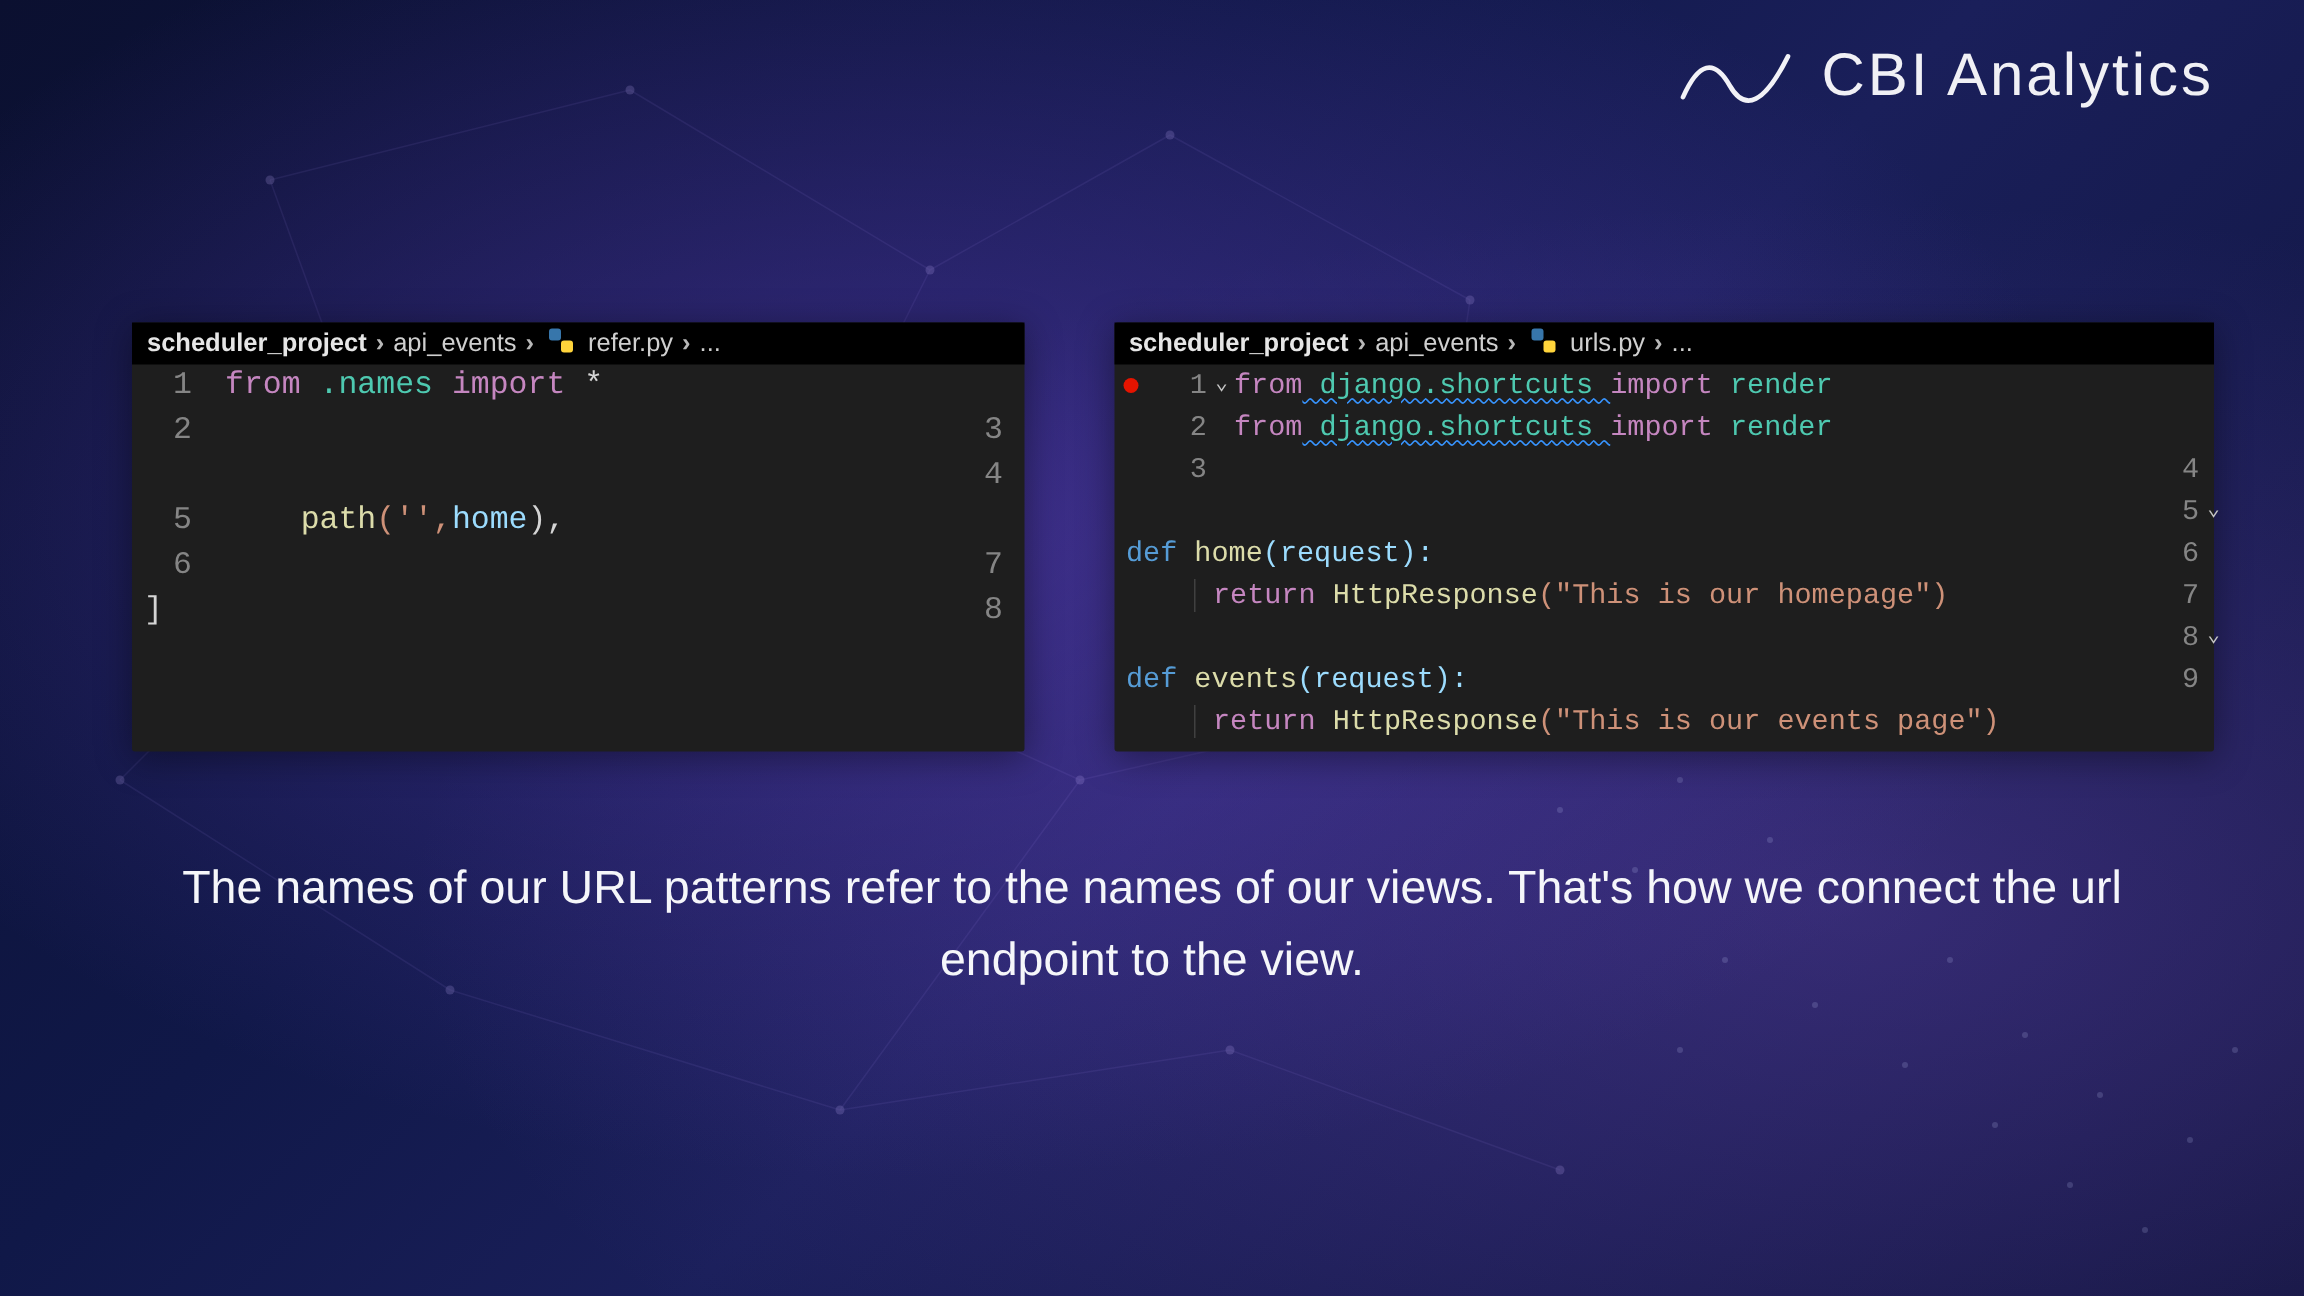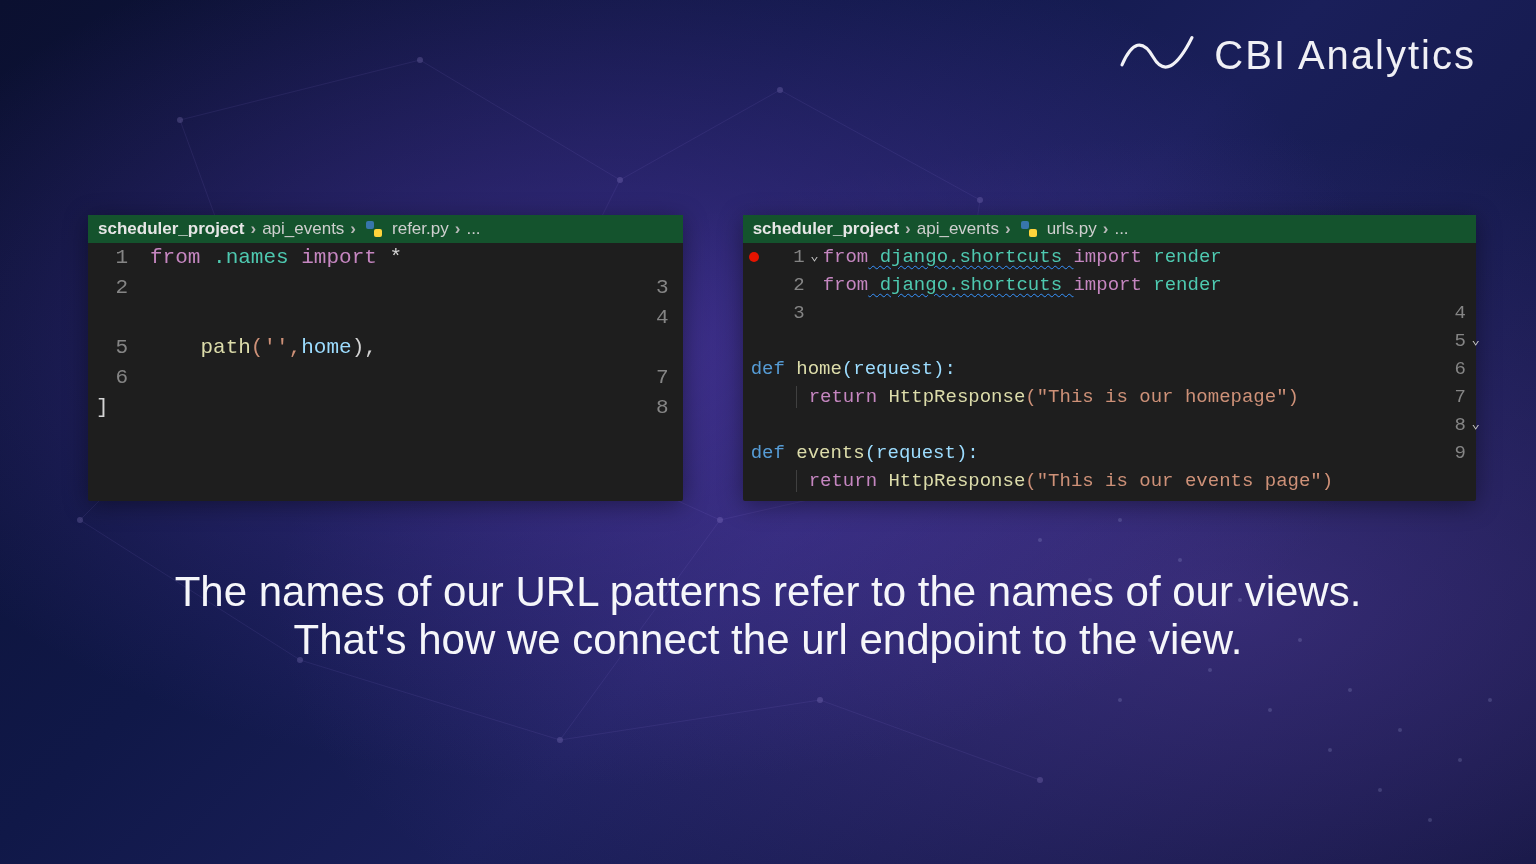--- a/index.html
+++ b/index.html
@@ -18,21 +18,21 @@
     position: absolute; inset: 0; z-index: 0; opacity: 0.35;
   }
   .mesh line { stroke: rgba(180,150,255,0.25); stroke-width: 1; }
   .mesh circle { fill: rgba(200,180,255,0.55); }
   .dots {
     position: absolute; inset: 0; z-index: 0; opacity: 0.5;
   }
   .dots circle { fill: rgba(200,210,255,0.35); }
 
   .logo {
-    position: absolute; top: 22px; right: 60px; display: flex; align-items: flex-end;
+    position: absolute; top: 22px; right: 60px; display: flex; align-items: center;
     gap: 18px; z-index: 5; color: #f0f0f5;
   }
   .logo svg { width: 78px; height: 56px; }
   .logo-text {
     font-size: 40px; letter-spacing: 2px; font-weight: 300;
     font-family: "Segoe UI Light", "Segoe UI", Arial, sans-serif;
   }
 
   .panels {
     position: absolute; top: 215px; left: 88px; right: 60px; display: flex; gap: 60px;
@@ -41,24 +41,24 @@
   .editor {
     background: #1e1e1e;
     border-radius: 2px;
     box-shadow: 0 4px 24px rgba(0,0,0,0.4);
     font-family: Consolas, "Courier New", monospace;
   }
   .editor.left  { width: 600px; }
   .editor.right { width: 740px; }
 
   .crumbs {
-    display: flex; align-items: center; gap: 6px;
+    display: flex; align-items: flex-start; gap: 6px;
     padding: 4px 10px 4px 10px;
     font-size: 17px; color: #c8c8c8;
-    background: #14532d;
+    background: #000000;
     font-family: "Segoe UI", Arial, sans-serif;
   }
   .crumbs .sep { color: #b8b8b8; font-weight: 600; }
   .crumbs .seg1 { color: #e6e6e6; font-weight: 600; }
   .crumbs .seg  { color: #cfcfcf; }
   .py-icon { display:inline-block; width:16px; height:16px; position:relative; margin: 0 4px; }
   .py-icon::before, .py-icon::after {
     content:""; position:absolute; width:8px; height:8px; border-radius:2px;
   }
   .py-icon::before { background:#3776ab; top:0; left:0; }
@@ -104,21 +104,21 @@
   .squig {
     text-decoration-line: underline;
     text-decoration-style: wavy;
     text-decoration-color: #3794ff;
     text-decoration-thickness: 1px;
     text-underline-offset: 3px;
   }
 
   .caption {
     position: absolute; left: 0; right: 0; top: 568px; text-align: center;
-    font-size: 42px; line-height: 48px; color: #f5f6fa; z-index: 4;
+    font-size: 31px; line-height: 48px; color: #f5f6fa; z-index: 4;
     padding: 0 120px; font-weight: 400;
   }
 </style>
 </head>
 <body>
 
 <svg class="mesh" viewBox="0 0 1536 864" preserveAspectRatio="none">
   <g>
     <line x1="180" y1="120" x2="420" y2="60"></line>
       <line x1="420" y1="60" x2="620" y2="180"></line>

